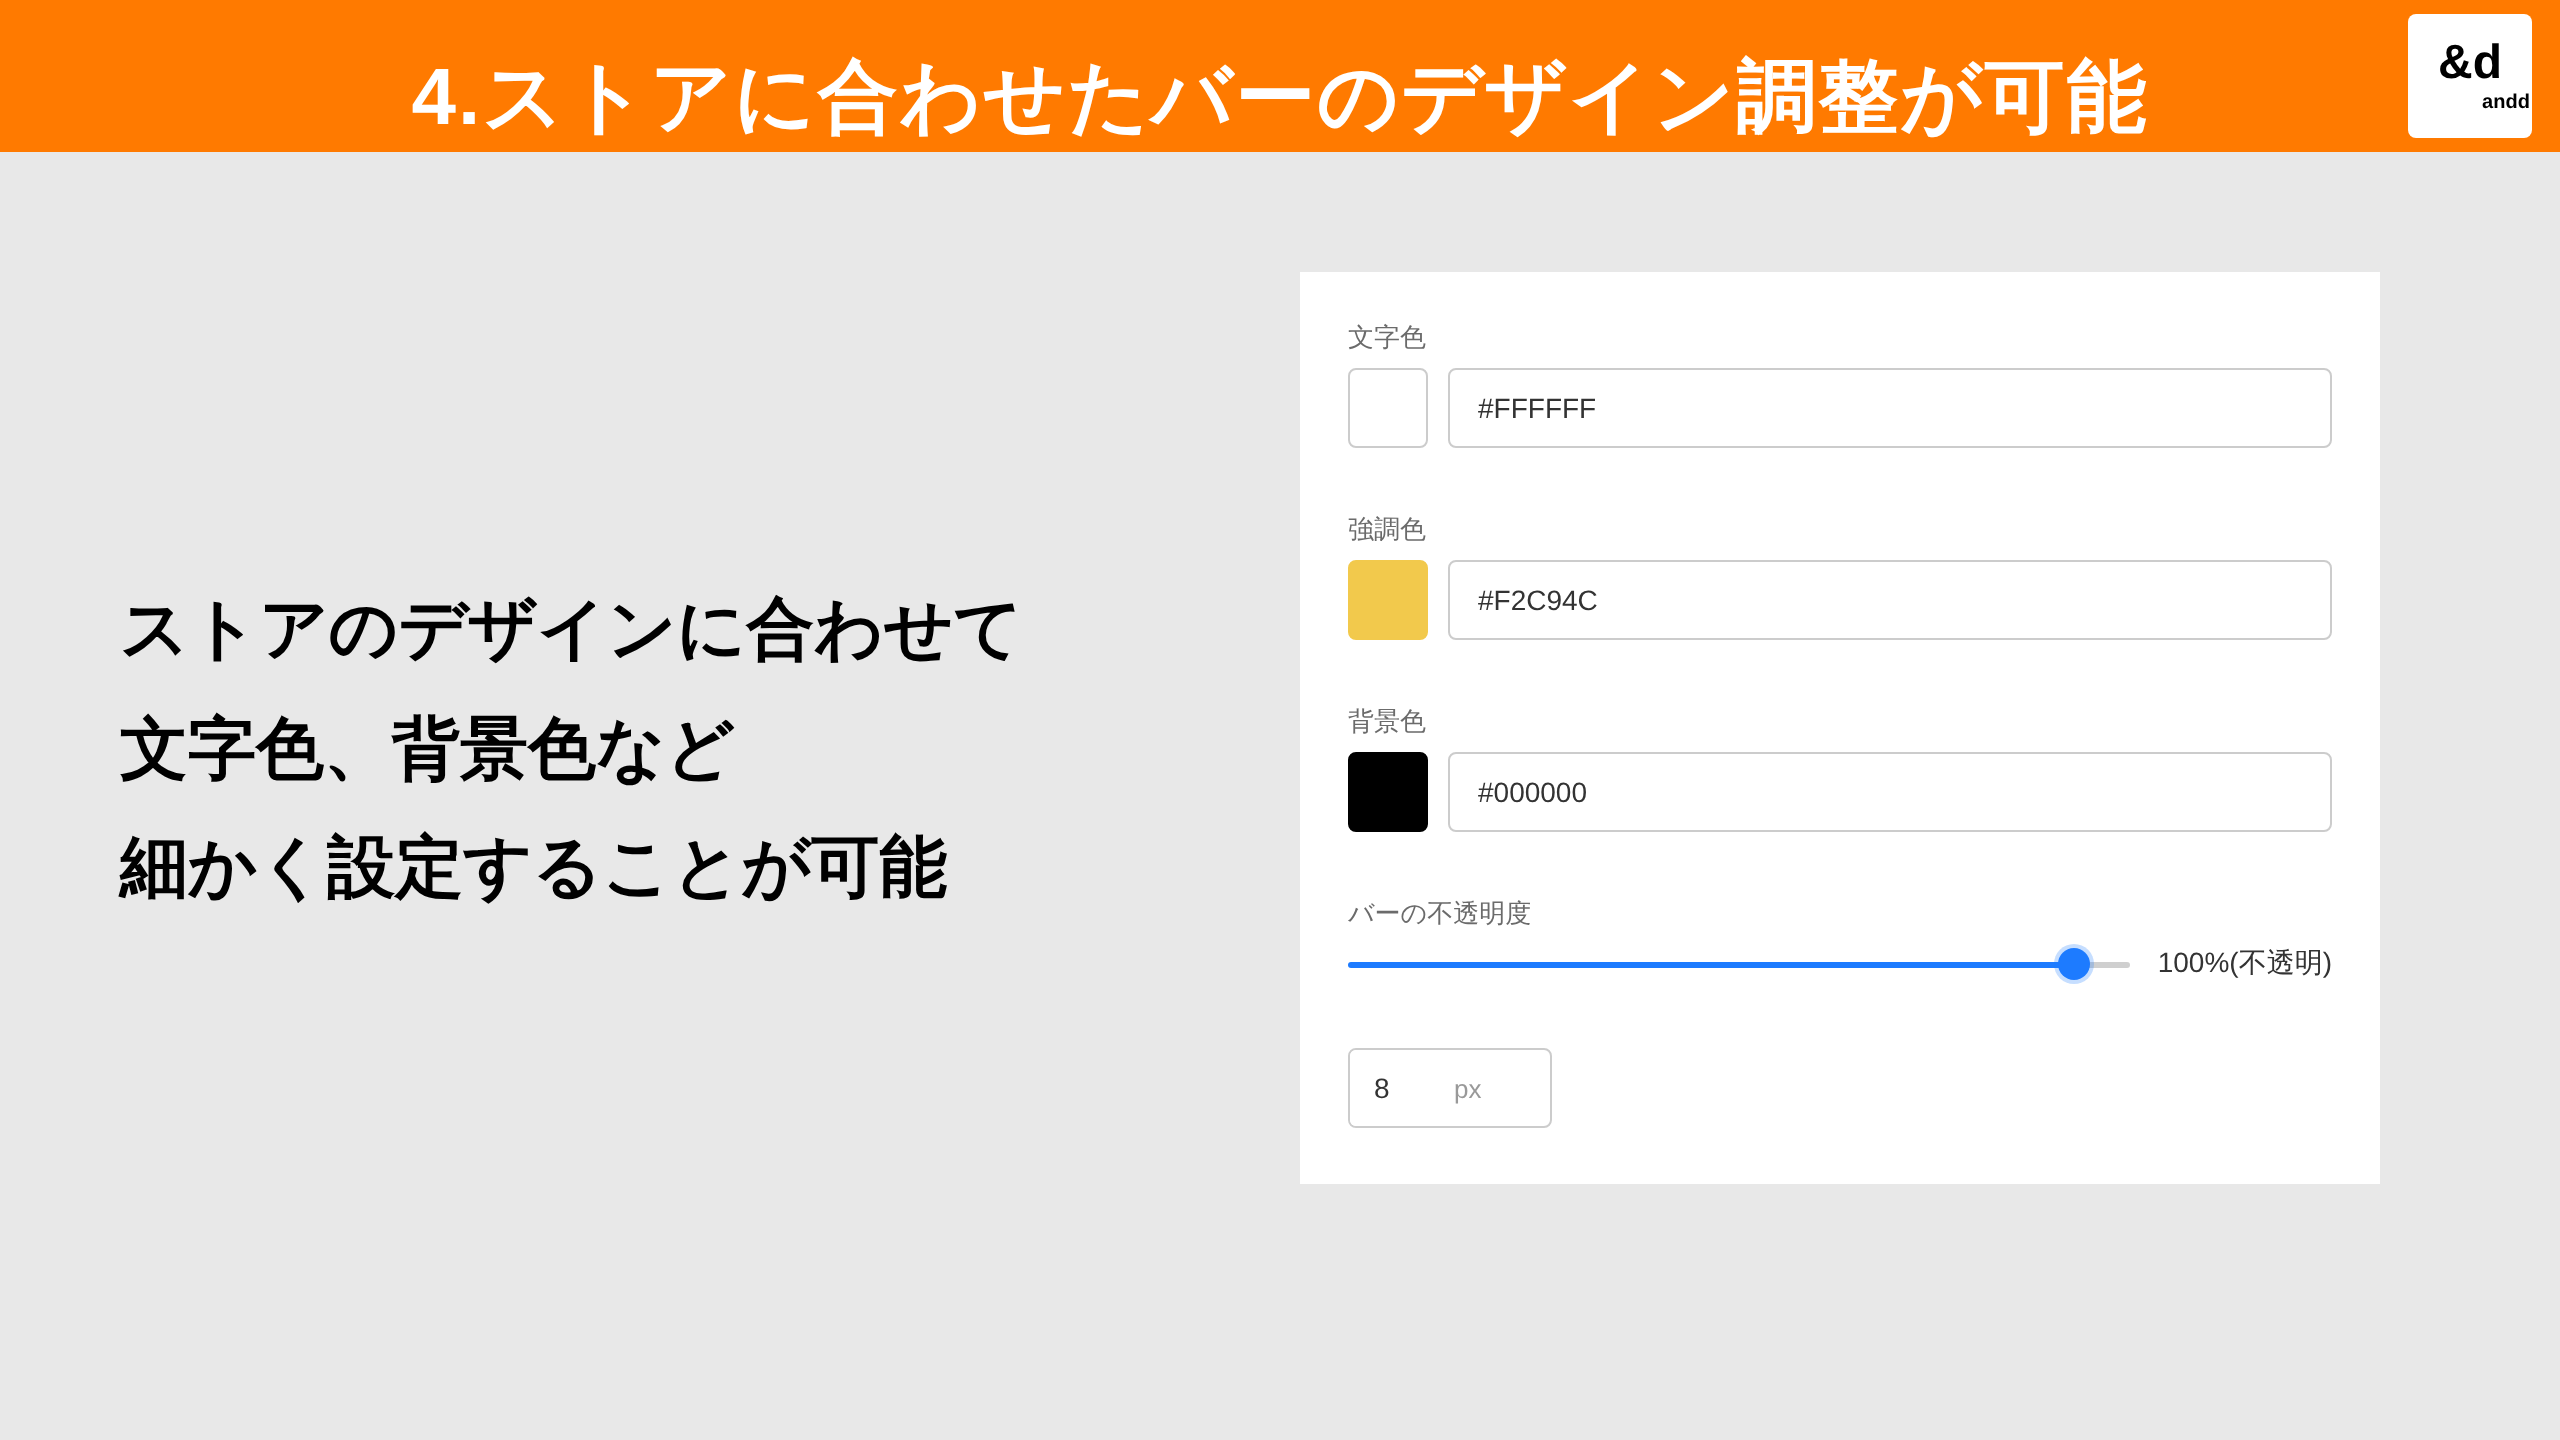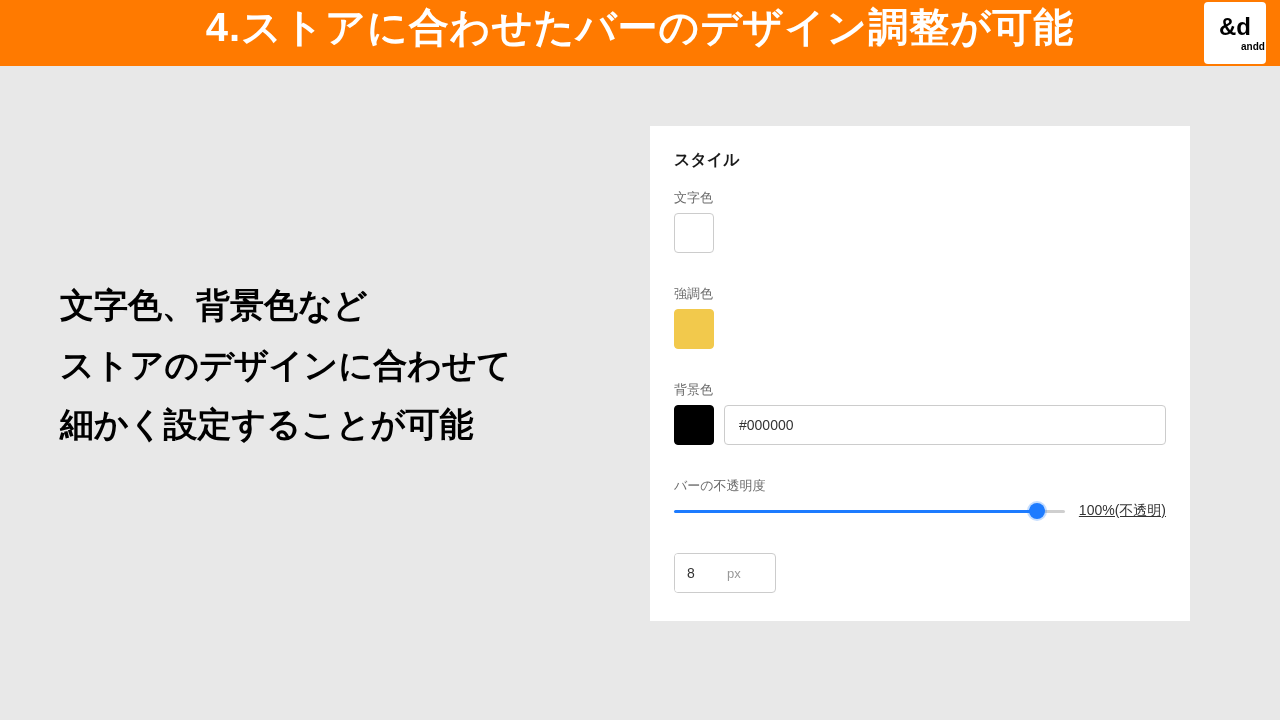--- a/index.html
+++ b/index.html
@@ -5,23 +5,23 @@
   * { box-sizing: border-box; margin: 0; padding: 0; }
   body {
     width: 1280px;
     height: 720px;
     background: #e8e8e8;
     font-family: -apple-system, "Hiragino Kaku Gothic ProN", "Hiragino Sans", Meiryo, sans-serif;
     overflow: hidden;
   }
   .header {
     background: #ff7a00;
-    height: 66px;
-    display: flex;
-    align-items: flex-start;
+    height: 76px;
+    display: flex;
+    align-items: flex-end;
     justify-content: center;
     position: relative;
   }
   .header-title {
     color: #fff;
     font-size: 40px;
     font-weight: 800;
     letter-spacing: 1px;
   }
   .logo-badge {
@@ -135,21 +135,20 @@
     width: 16px;
     height: 16px;
     background: #1d7bff;
     border-radius: 50%;
     box-shadow: 0 0 0 2px rgba(29,123,255,0.25);
   }
   .slider-label {
     font-size: 14px;
     color: #333;
     white-space: nowrap;
-    text-decoration: underline;
   }
   .num-row {
     display: flex;
     align-items: center;
     gap: 0;
     width: 102px;
     height: 40px;
     border: 1px solid #ccc;
     border-radius: 4px;
     overflow: hidden;
@@ -177,40 +176,41 @@
   <div class="header-title">4.ストアに合わせたバーのデザイン調整が可能</div>
   <div class="logo-badge">
     <div class="logo-mark">&amp;d</div>
     <div class="logo-sub">andd</div>
   </div>
 </div>
 
 <div class="main">
   <div class="left">
     <div class="heading">
+      <div>ストアのデザインに合わせて</div>
       <div>文字色、背景色など</div>
-      <div>ストアのデザインに合わせて</div>
       <div>細かく設定することが可能</div>
     </div>
   </div>
 
   <div class="panel">
-    <div class="panel-title">スタイル</div>
 
     <div class="field">
       <span class="field-label">文字色</span>
       <div class="color-row">
         <div class="swatch white"></div>
+        <input class="color-input" value="#FFFFFF" style="">
       </div>
     </div>
 
     <div class="field">
       <span class="field-label">強調色</span>
       <div class="color-row">
         <div class="swatch accent"></div>
+        <input class="color-input" value="#F2C94C" style="">
       </div>
     </div>
 
     <div class="field">
       <span class="field-label">背景色</span>
       <div class="color-row">
         <div class="swatch black"></div>
         <input class="color-input" value="#000000" style="">
       </div>
     </div>

